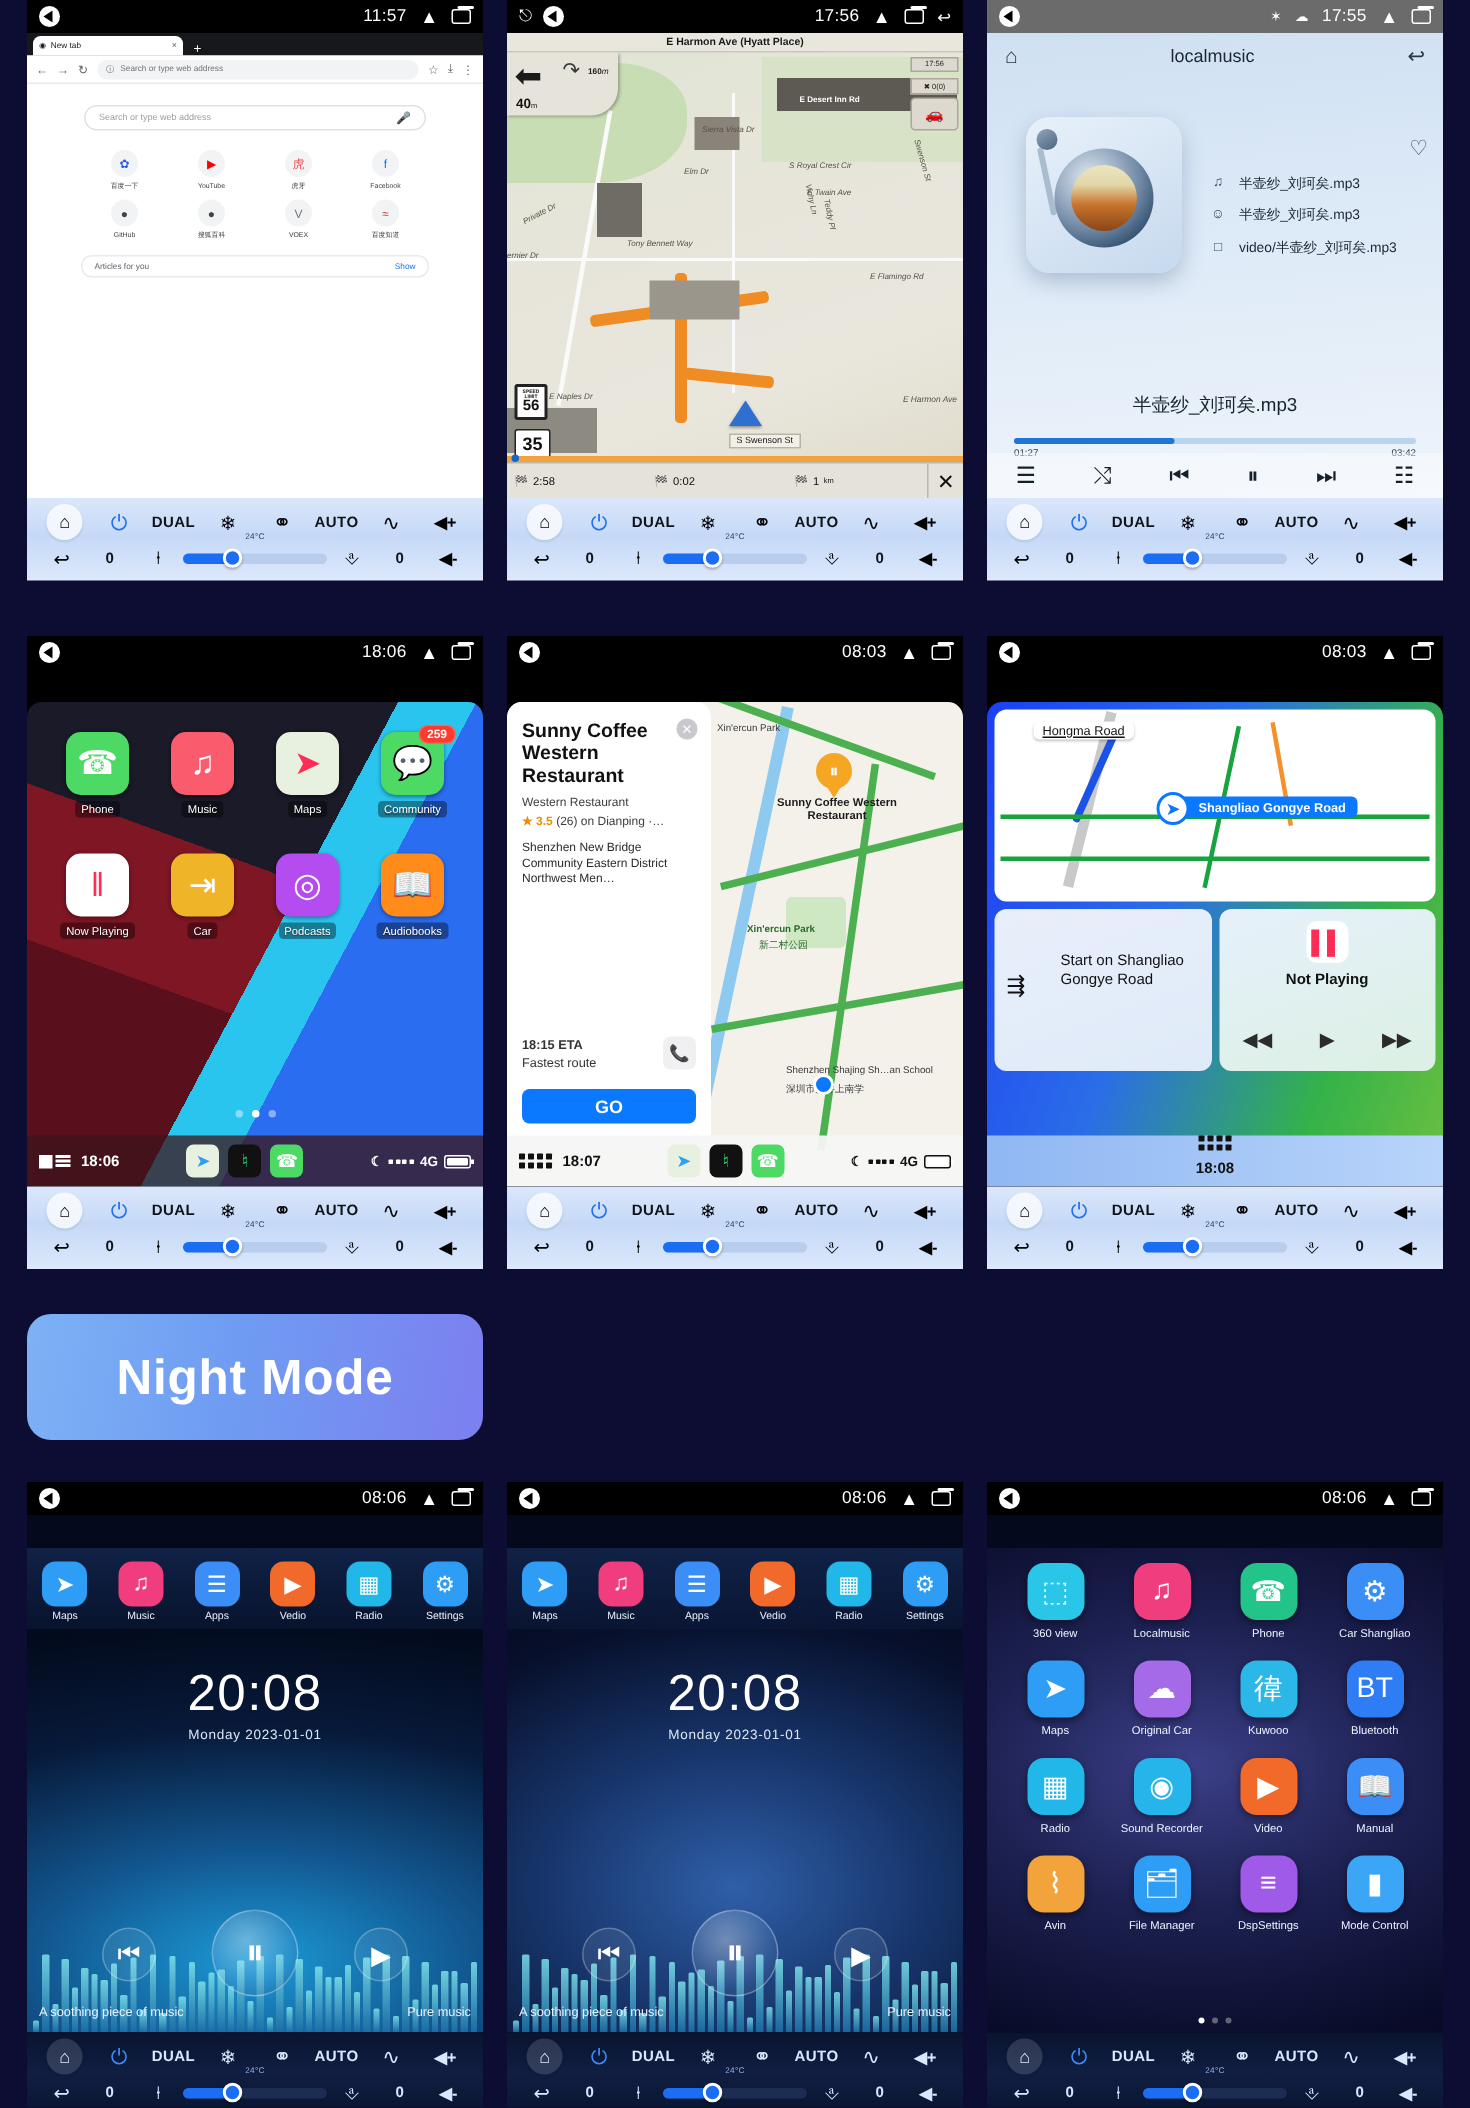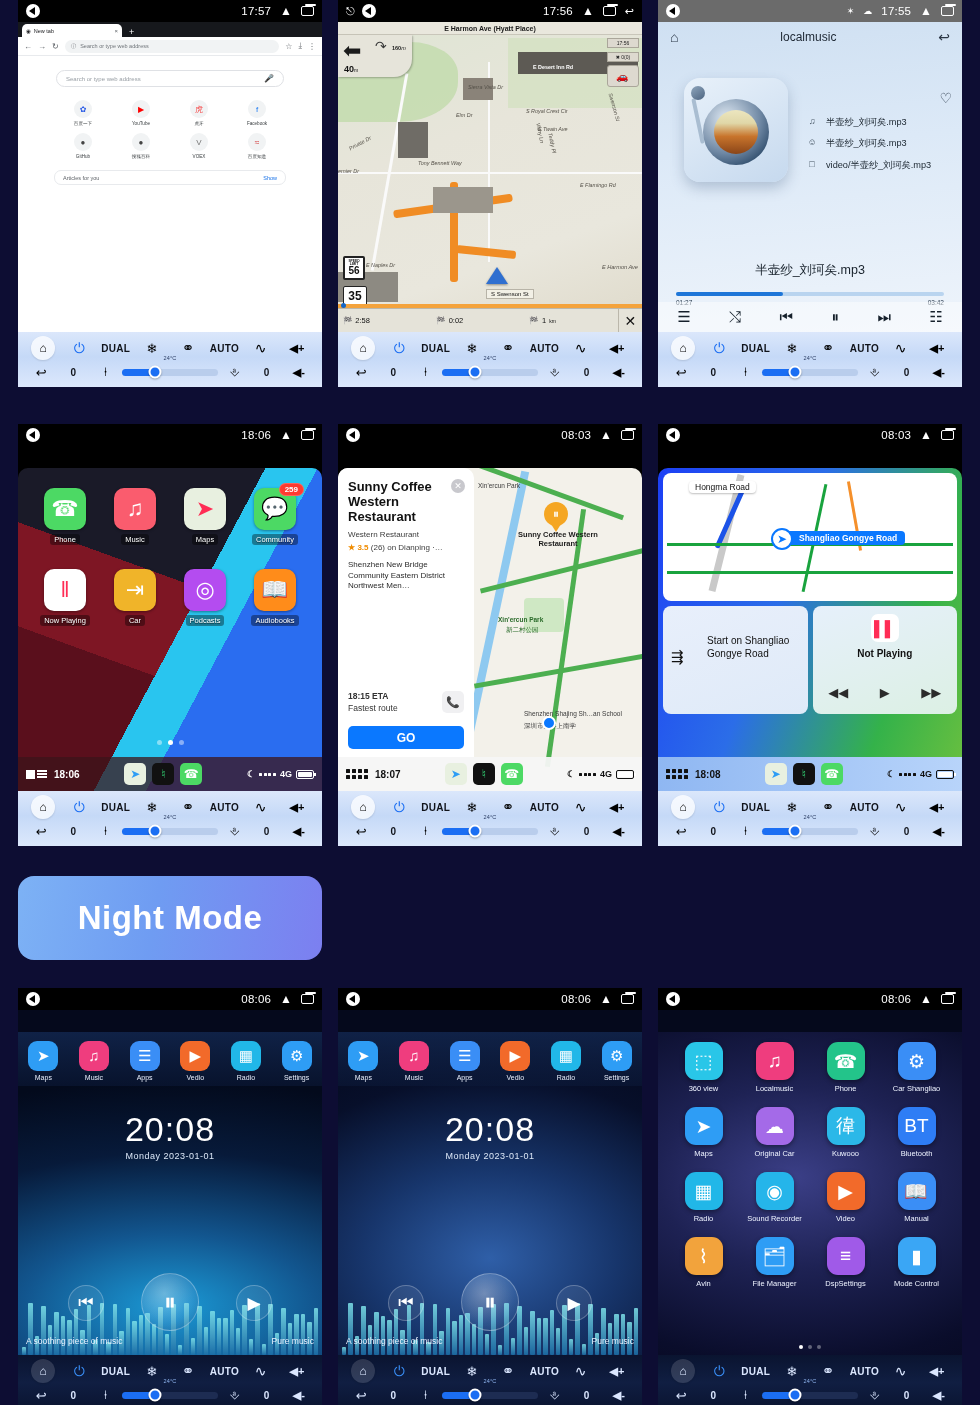--- a/index.html
+++ b/index.html
@@ -223,21 +223,21 @@
     position:absolute;top:-5px;right:-8px;background:#ff3b30;color:#fff;font-size:8px;font-weight:bold;
     border-radius:9px;padding:1px 5px;border:1.5px solid rgba(255,255,255,.2);
   }
   .dots{ position:absolute;left:0;right:0;bottom:46px;display:flex;justify-content:center;gap:6px;}
   .dots i{ width:5px;height:5px;border-radius:50%;background:rgba(255,255,255,.45);}
   .dots i.on{ background:#fff;}
   .cp-dock{
     position:absolute;left:0;right:0;bottom:0;height:34px;background:rgba(60,20,25,.75);
     display:flex;align-items:center;padding:0 8px;gap:7px;
   }
-  .cp-dock.blue{ background:linear-gradient(90deg,#8fb7f2,#b8d4fa); }
+  .cp-dock.blue{ background:linear-gradient(90deg,#8fb7f2,#b8d4fa);flex-direction:column; }
   .cp-dock .dk-time{ font-size:10px;color:#fff;font-weight:bold;}
   .cp-dock .dk-mid{ margin:0 auto;display:flex;gap:6px;}
   .dk-app{ width:22px;height:22px;border-radius:5px;display:flex;align-items:center;justify-content:center;font-size:12px;}
   .dk-right{ display:flex;align-items:center;gap:4px;color:#fff;font-size:9px;font-weight:bold;}
   .battery{ width:18px;height:9px;border:1.4px solid #fff;border-radius:2px;position:relative;}
   .battery::after{content:"";position:absolute;left:1px;top:1px;bottom:1px;right:1px;background:#fff;border-radius:1px;}
   .battery::before{content:"";position:absolute;right:-3px;top:2.5px;width:1.5px;height:3px;background:#fff;}
   .gridglyph{display:grid;grid-template-columns:repeat(4,3px);gap:1.6px;}
   .gridglyph i{width:3px;height:3px;background:#fff;border-radius:.5px;}
   .listglyph{display:flex;gap:2px;align-items:center;}
@@ -275,21 +275,21 @@
     border-left:5px solid transparent;border-right:5px solid transparent;border-top:8px solid #f5a623;}
   .poilabel{position:absolute;left:178px;top:62px;width:84px;text-align:center;font-size:7.5px;font-weight:bold;color:#1b1b1b;line-height:1.2;}
   .maplbl{position:absolute;font-size:6.5px;color:#3a3a3a;}
   .deptstore{position:absolute;left:2px;bottom:24px;font-size:7px;color:#d4722a;font-weight:bold;}
 
   
   .cp-split{position:absolute;inset:0;background:linear-gradient(110deg,#1c3ff5 0%,#2b6de8 40%,#34b24a 75%,#6cc03f 100%);padding:5px;}
   .sp-map{height:128px;background:#fff;border-radius:8px;position:relative;overflow:hidden;}
   .sp-roadlbl{
     position:absolute;left:26px;top:8px;background:#fff;border-radius:4px;padding:1px 6px;
-    font-size:8.5px;color:#111;box-shadow:0 1px 2px rgba(0,0,0,.25);
+    font-size:8.5px;color:#111;box-shadow:0 1px 2px rgba(0,0,0,.25);text-decoration:underline;
   }
   .sp-cur{
     position:absolute;left:116px;top:58px;background:#0a78ff;border-radius:4px;padding:2px 8px 2px 20px;
     font-size:8.5px;color:#fff;font-weight:bold;white-space:nowrap;
   }
   .sp-arrow{
     position:absolute;left:108px;top:55px;width:22px;height:22px;border-radius:50%;background:#fff;
     border:2px solid #0a78ff;display:flex;align-items:center;justify-content:center;color:#0a78ff;font-size:12px;
   }
   .sp-eta{
@@ -360,21 +360,21 @@
 </head>
 <body>
 
 <div class="unit" style="left:18px; top:0;">
   <div class="screen">
     <div class="statusbar">
       <div class="sb-left">
         <div class="backcirc"></div>
       </div>
       <div class="sb-right">
-        <span class="sb-time">17:57</span>
+        <span class="sb-time">11:57</span>
         <span class="chev">▲</span>
         <span class="rect-icon"></span>
       </div>
     </div>
     <div class="browser">
       <div class="tabbar">
         <div class="tab">
           <span>◉</span>
           <span>New tab</span>
           <span class="x">×</span>

